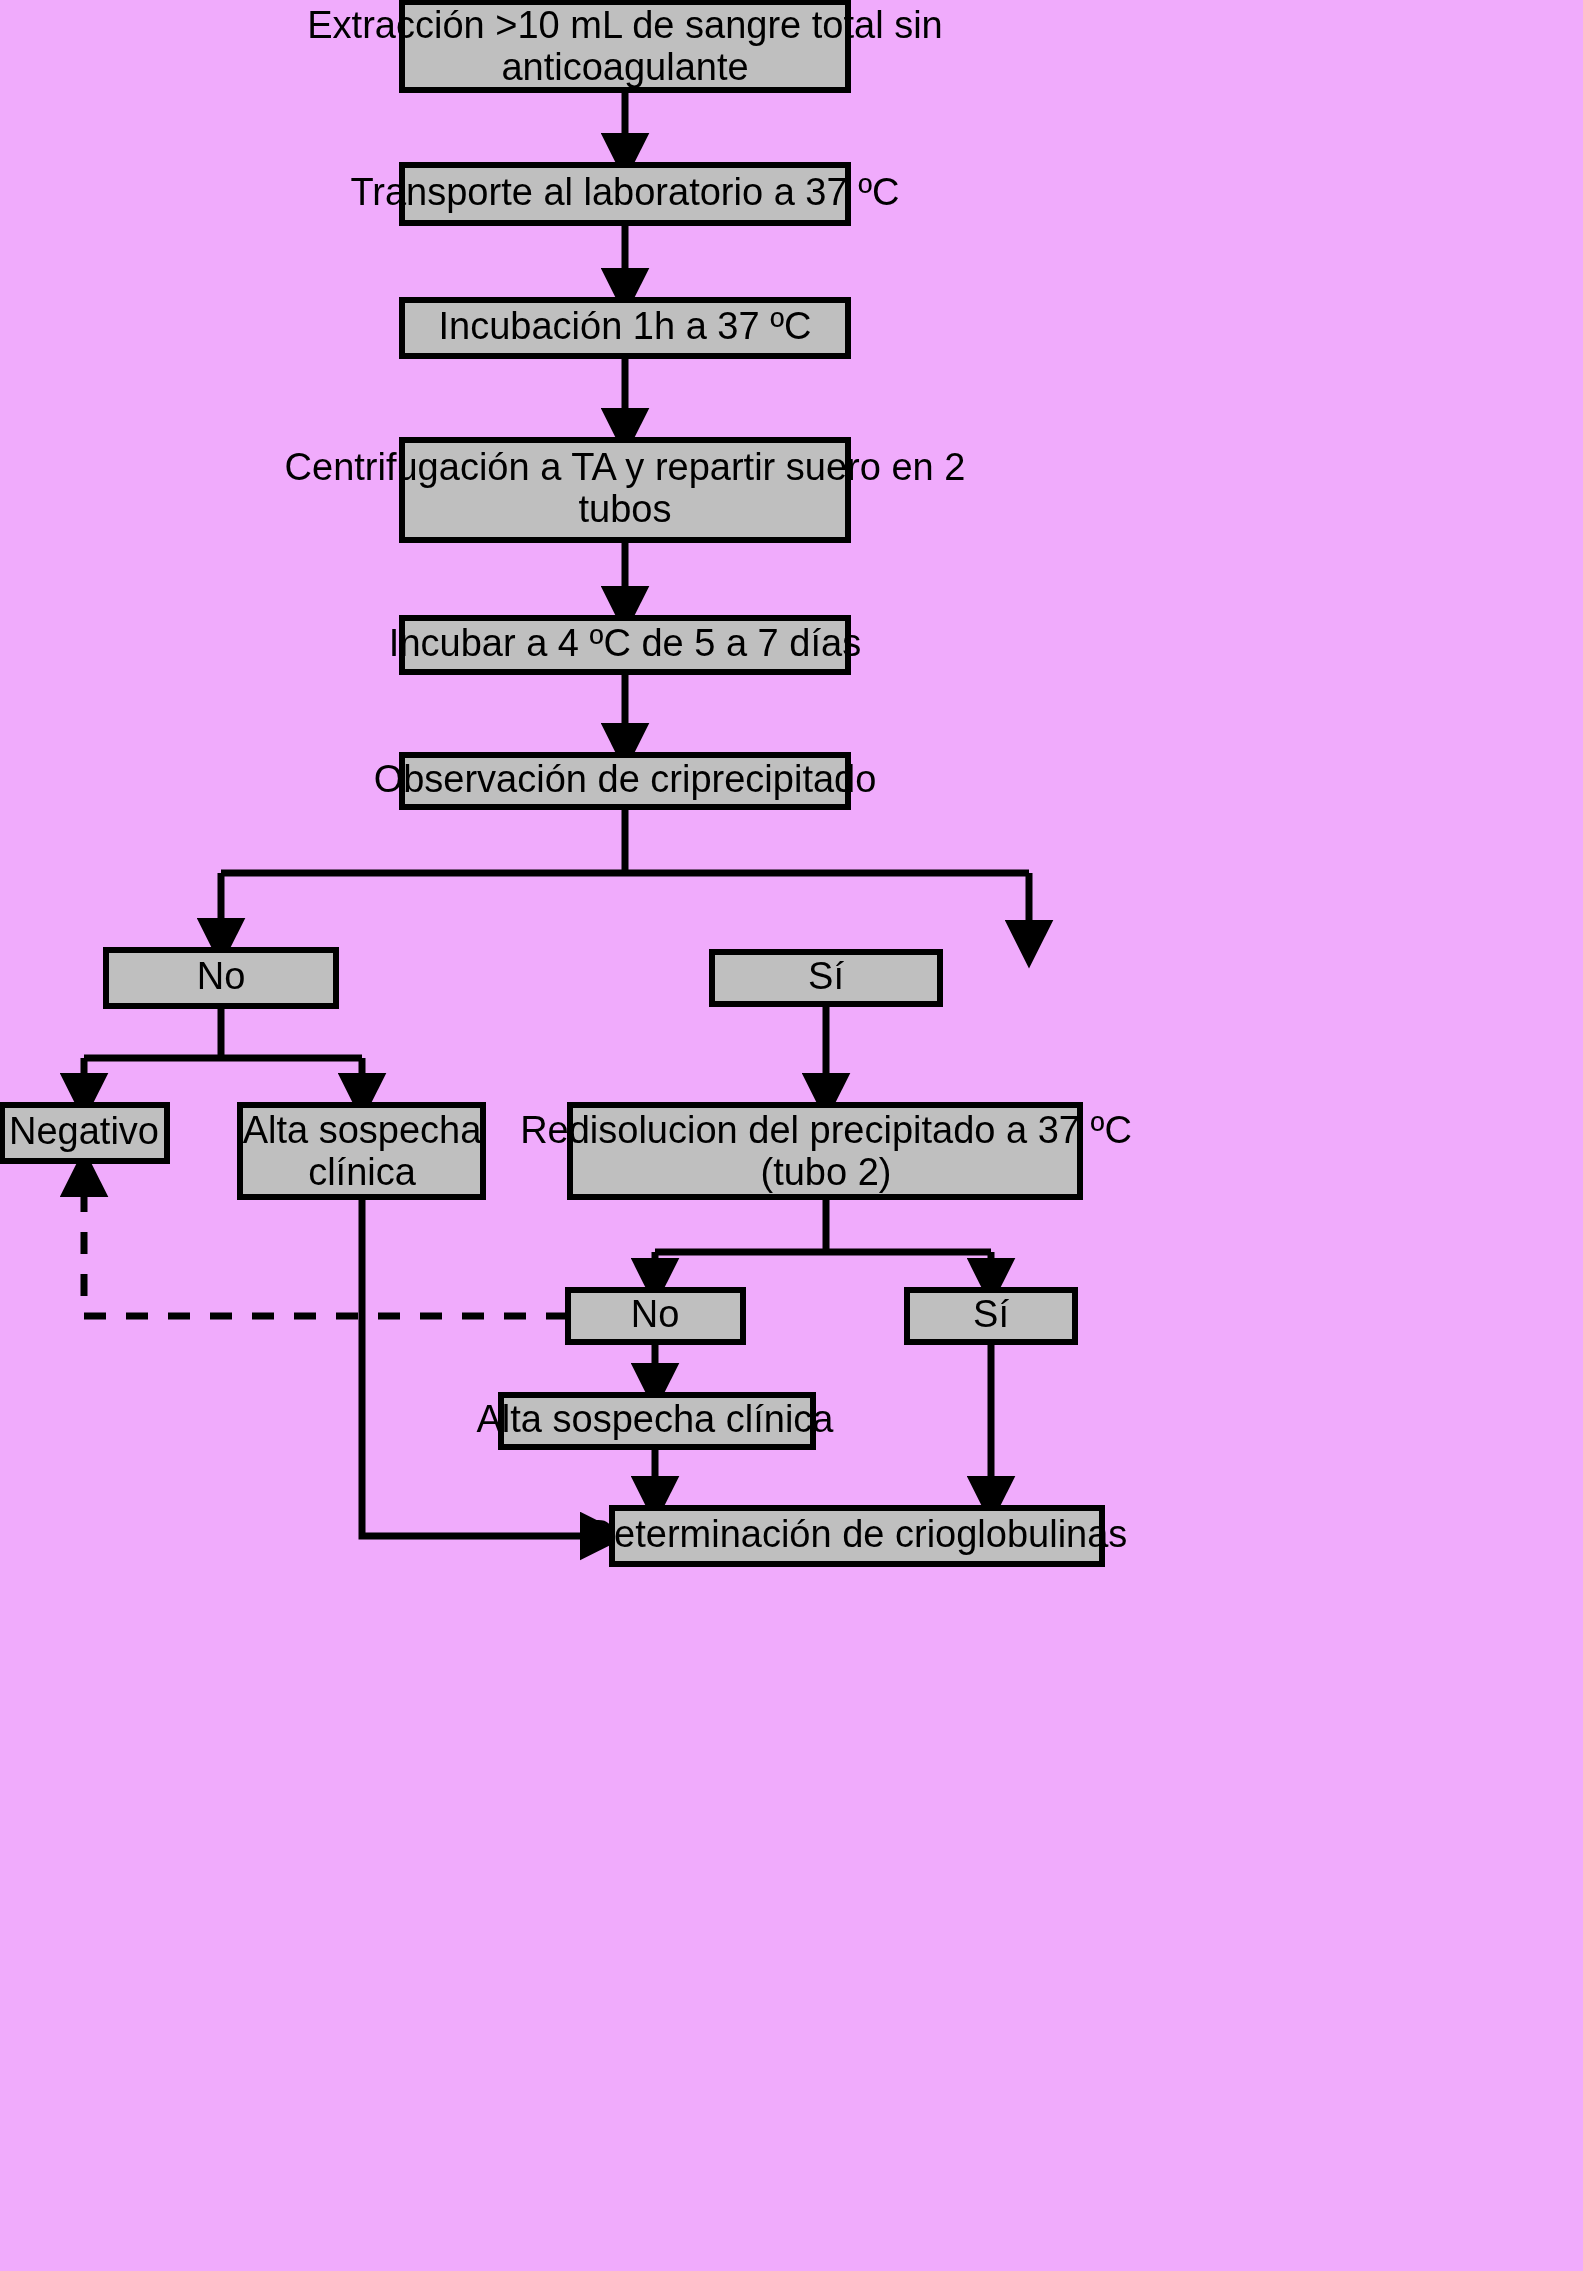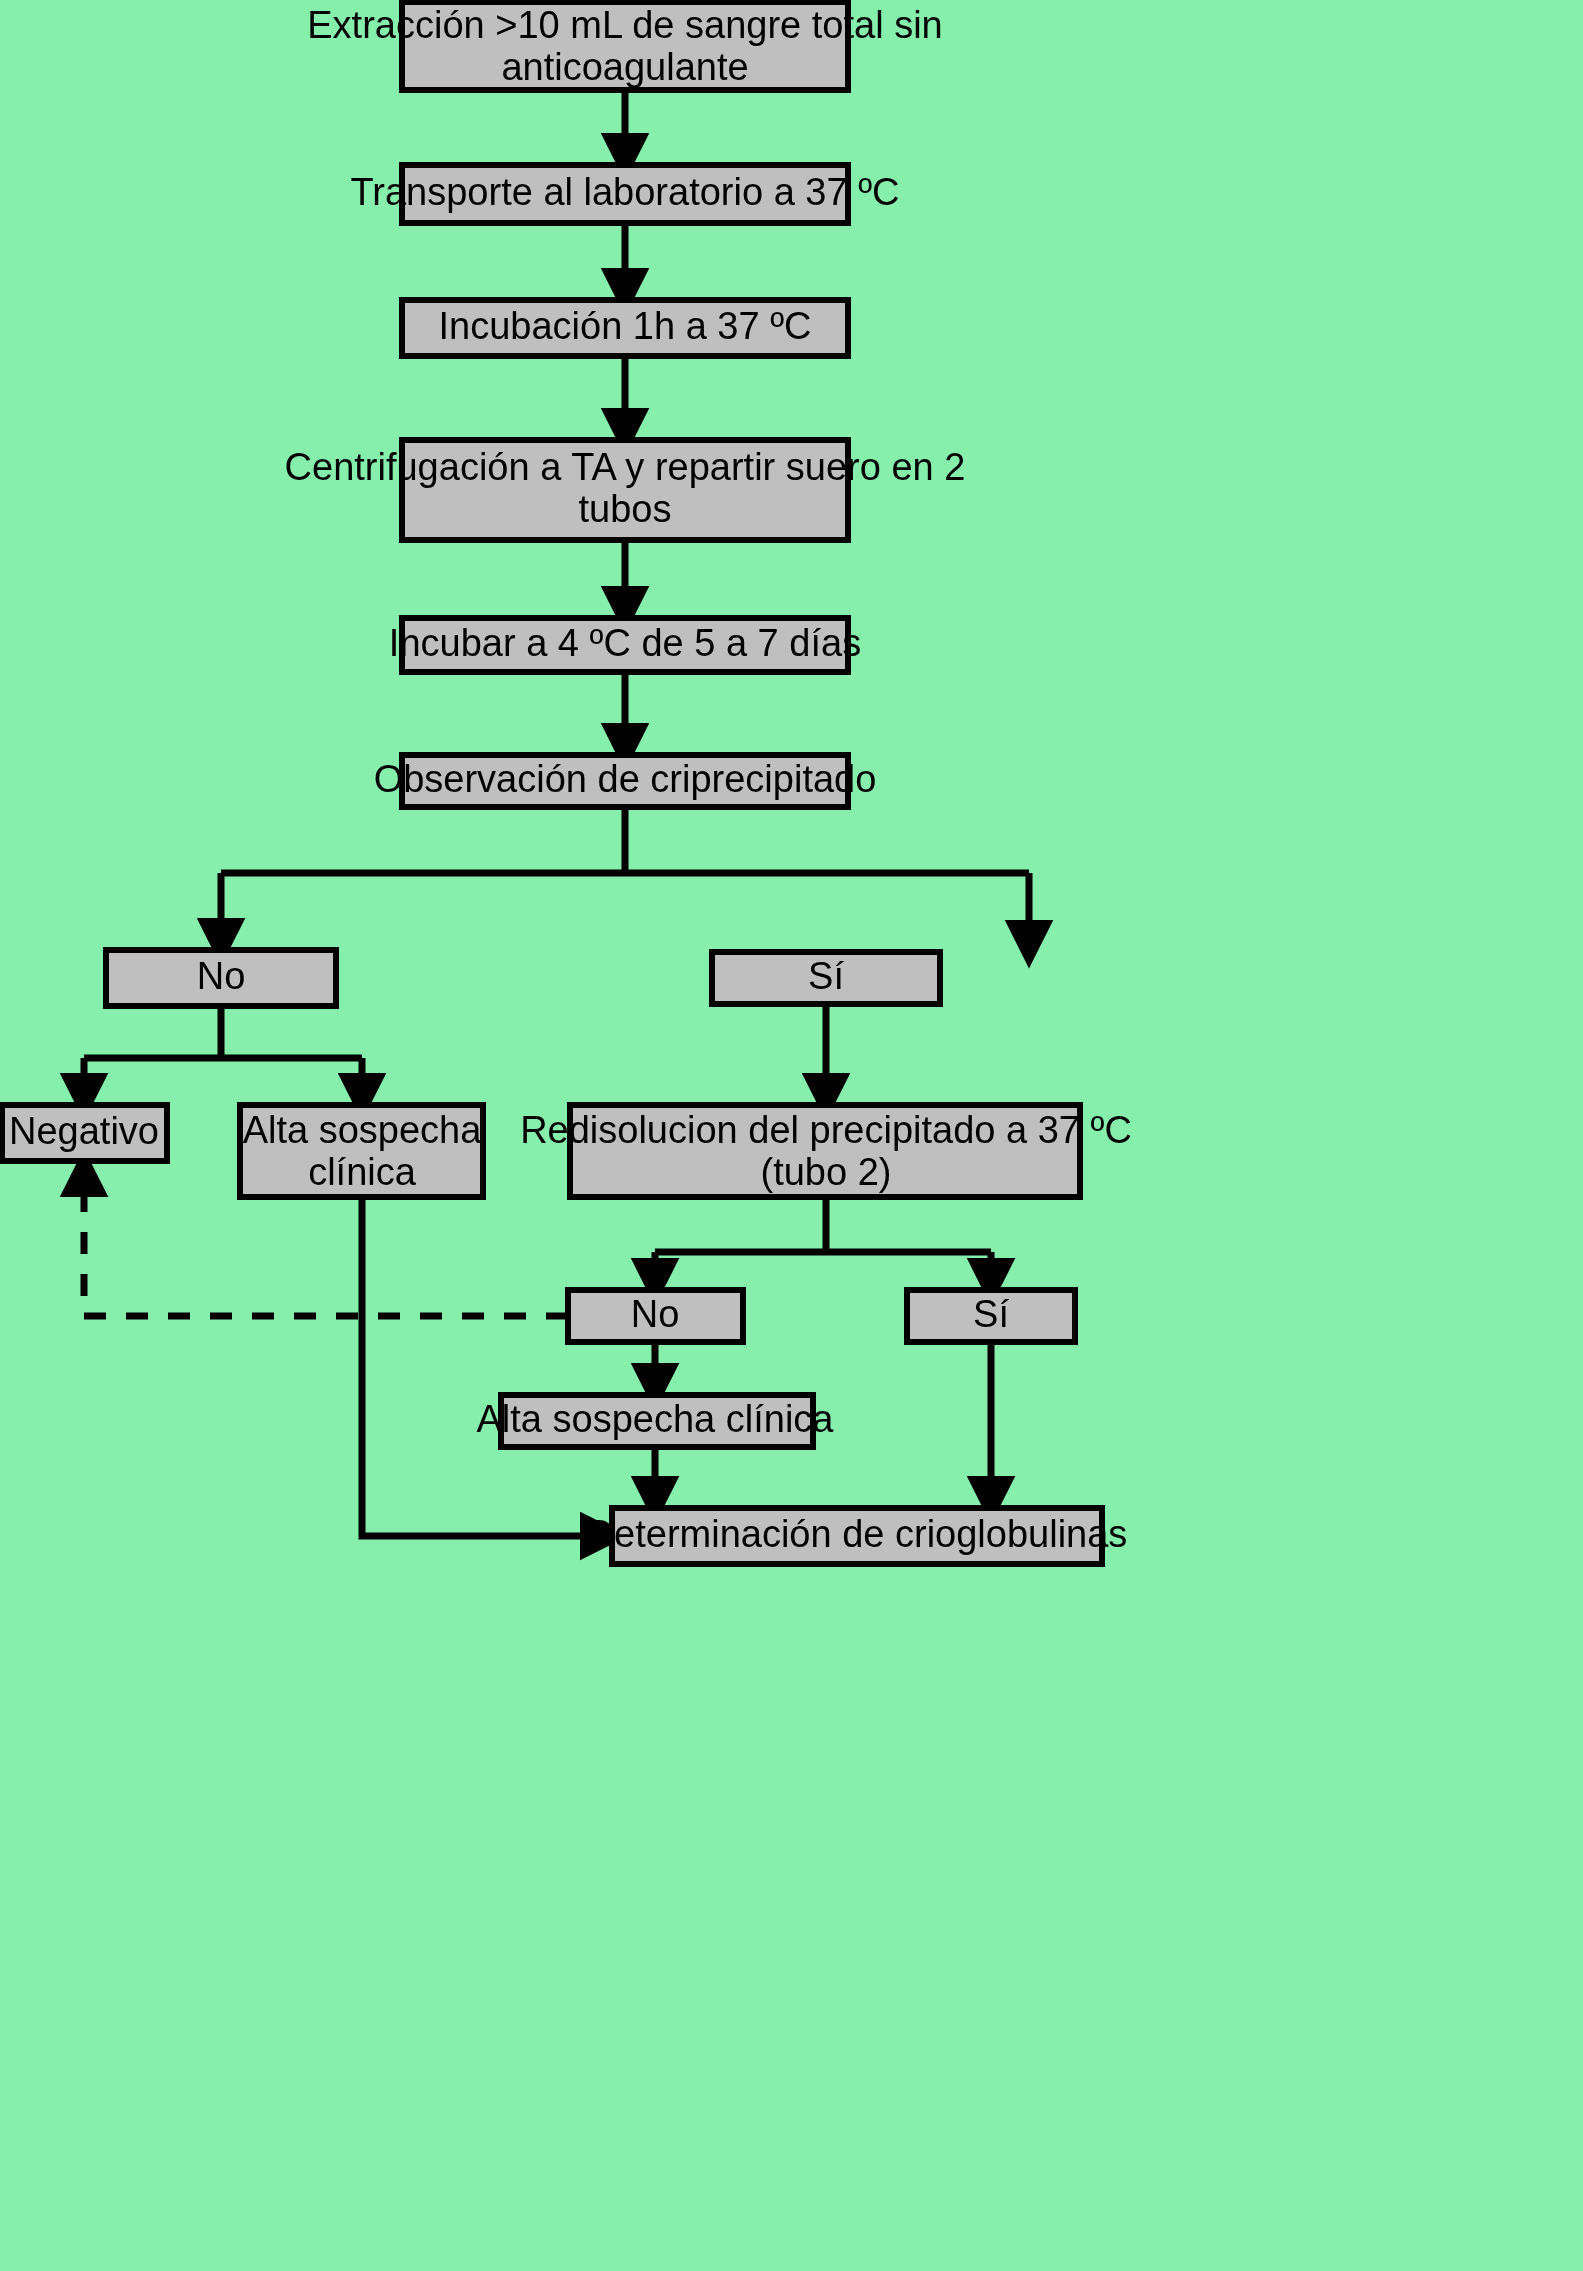--- a/index.html
+++ b/index.html
@@ -8,21 +8,21 @@
     padding: 0;
     background: #ffffff;
   }
   body {
     font-family: "Liberation Sans", sans-serif;
   }
   #diagram-root {
     position: relative;
     width: 1583px;
     height: 2271px;
-    background: #86efac;
+    background: #f0abfc;
     overflow: hidden;
   }
   svg#flow {
     display: block;
     width: 1583px;
     height: 2271px;
   }
   .node-rect {
     fill: #bfbfbf;
     stroke: #000000;

